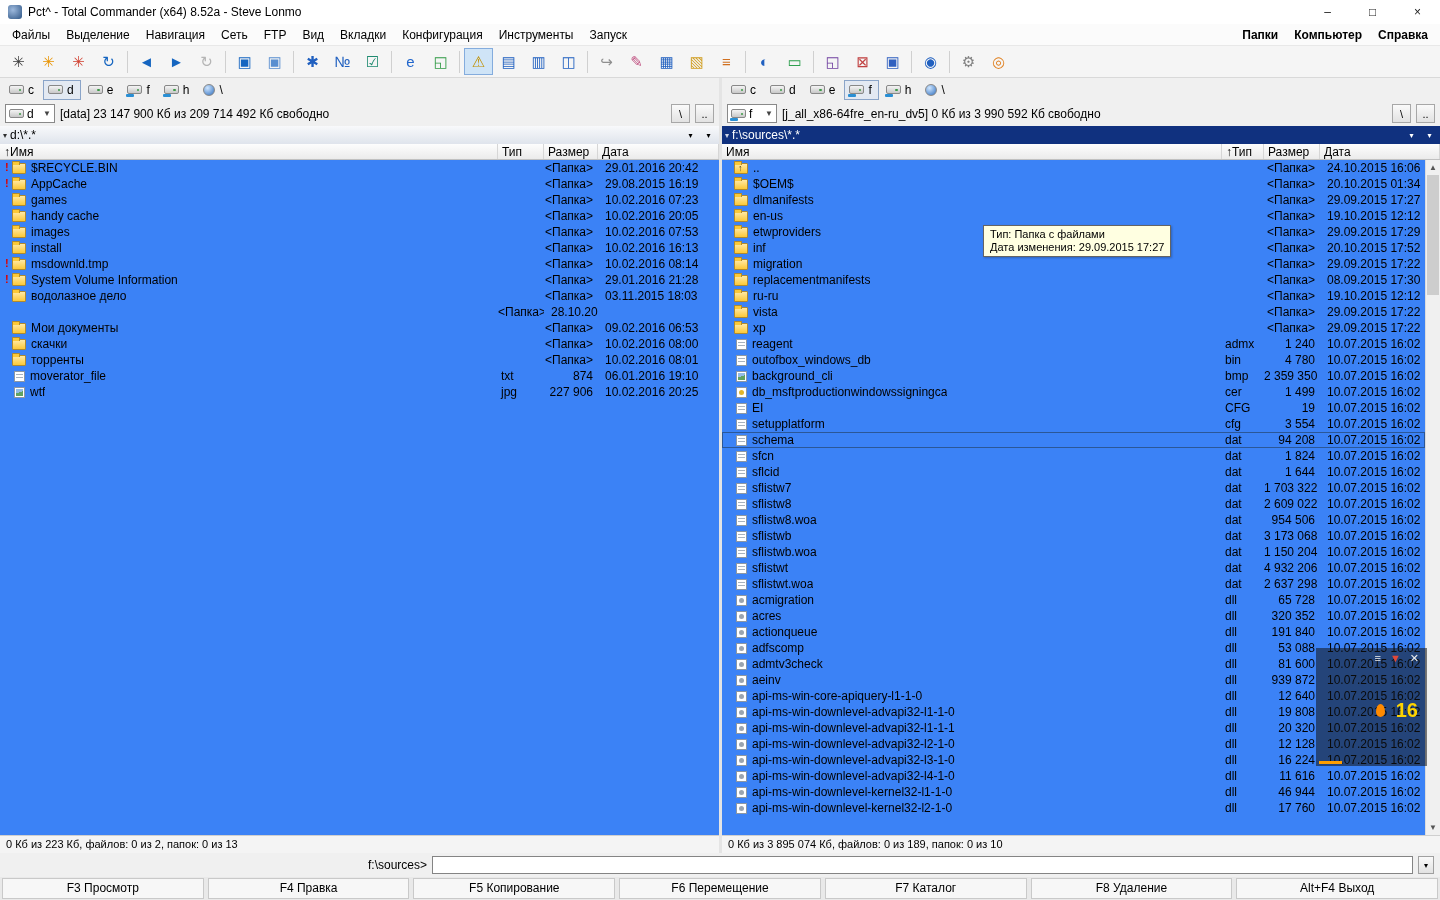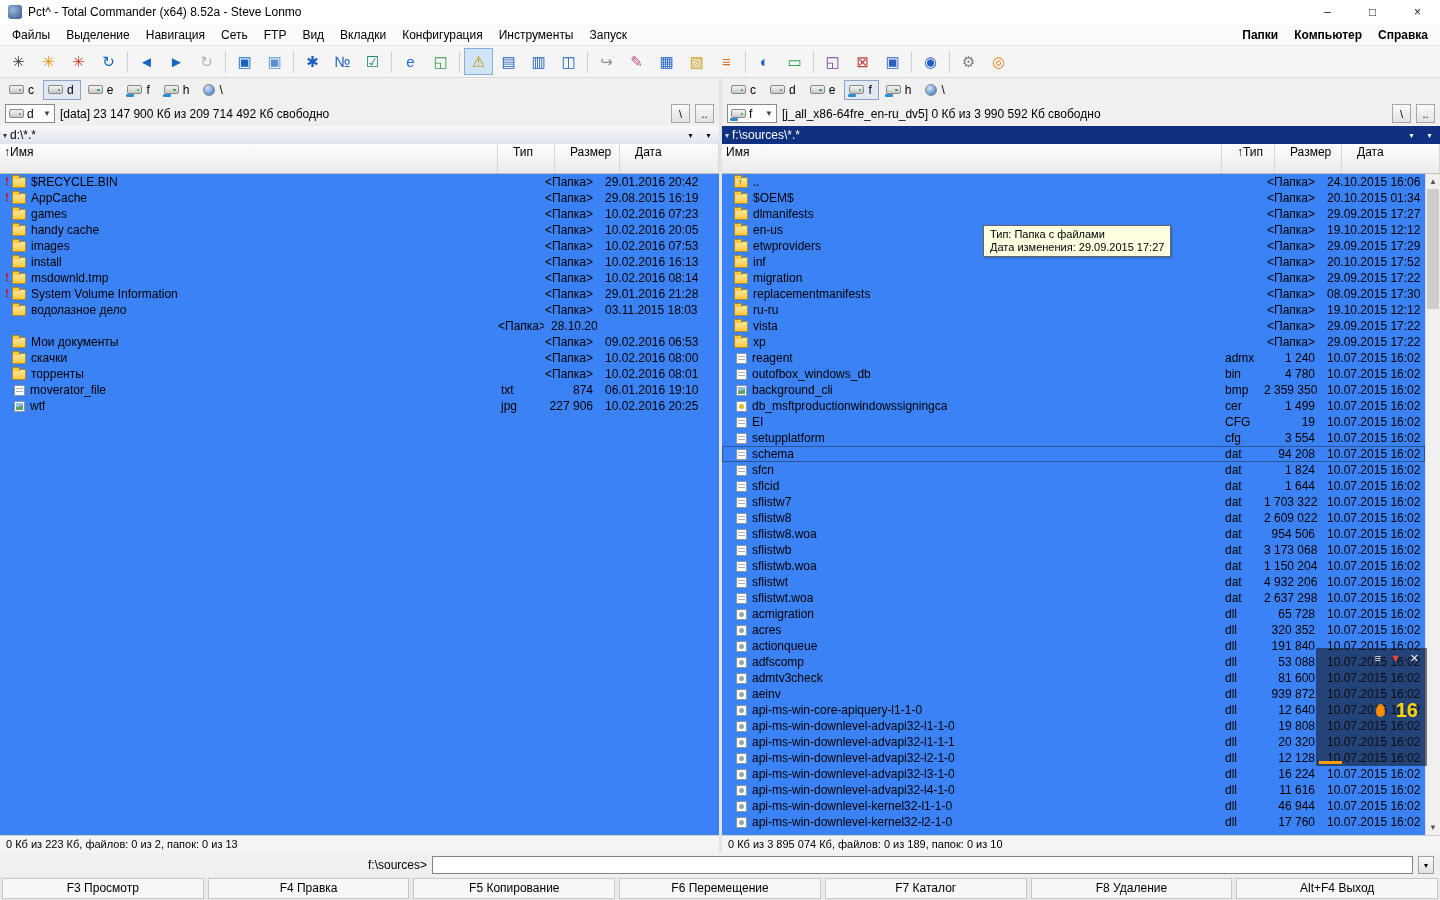--- a/index.html
+++ b/index.html
@@ -55,21 +55,21 @@
   .sqbtn.first { margin-left:auto; }
 
   .pathbar { height:18px; display:flex; align-items:center; font-size:12px; padding:0 3px; gap:3px; flex:none; }
   .pathbar.inactive { background:linear-gradient(#f8f9fb,#dfe4ec); color:#000; }
   .pathbar.active { background:#10317f; color:#fff; }
   .pb-icon { font-size:8px; opacity:.8; }
   .pb-text { white-space:nowrap; overflow:hidden; }
   .pb-btn { margin-left:0; width:15px; text-align:center; font-size:8px; }
   .pb-spacer { flex:1; }
 
-  .lheader { height:30px; background:linear-gradient(#fdfdfd,#ebebeb); border-bottom:1px solid #c0c0c0; display:grid; flex:none;gap:11px; }
+  .lheader { height:16px; background:linear-gradient(#fdfdfd,#ebebeb); border-bottom:1px solid #c0c0c0; display:grid; flex:none; }
   .hcell { font-size:12px; line-height:17px; padding:0 4px; border-right:1px solid #d6d6d6; white-space:nowrap; overflow:hidden; }
 
   .listrow { display:flex; flex:1; min-height:0; }
   .list { flex:1; background:#3b82f6; overflow:hidden; position:relative; }
   #pane-left .lheader, #pane-left .frow { grid-template-columns:498px 46px 54px 1fr; }
   #pane-right .lheader, #pane-right .frow { grid-template-columns:500px 42px 56px 1fr; }
   .frow { display:grid; height:16px; line-height:16px; font-size:12px; }
   .frow.cursor { box-shadow:inset 0 0 0 1px #2b5797; }
   .cell { white-space:nowrap; overflow:hidden; }
   .cname { display:flex; align-items:center; padding-left:12px; }

